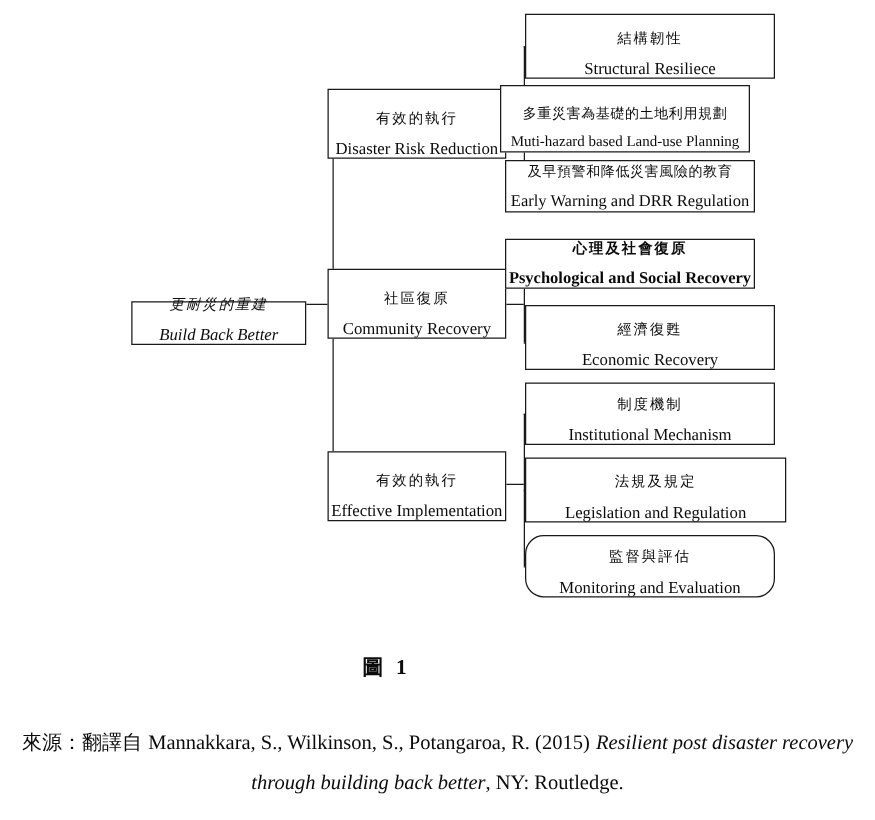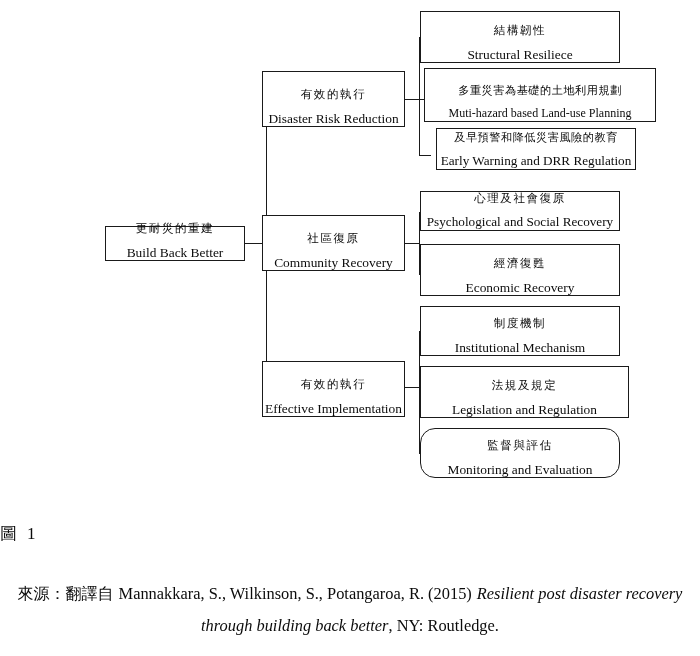--- a/index.html
+++ b/index.html
@@ -76,23 +76,24 @@
     position: absolute;
     left: 0;
     top: 500px;
     width: 700px;
     height: 156px;
   }
   #figure-label {
     position: absolute;
     top: 22px;
     width: 616px;
-    text-align: left;
+    text-align: center;
     font-size: 17px;
     letter-spacing: 1px;
+    font-weight: bold;
   }
   #figure-label .fig-cn {
     font-family: "DejaVu Serif", "Liberation Serif", serif;
   }
   #source-line {
     position: absolute;
     top: 78px;
     left: 0;
     width: 700px;
     text-align: center;
@@ -107,21 +108,21 @@
   }
   #source-line .italic {
     font-style: italic;
   }
 </style>
 </head>
 <body>
 
 <div id="diagram-canvas">
 
-  <div class="node" id="node-root" style="left:105px; top:226px; width:140px; height:35px;">
+  <div class="node" id="node-root" style="left:105px; top:241px; width:140px; height:35px;font-style:italic;">
     <span class="cn">更耐災的重建</span>
     <span class="en">Build Back Better</span>
   </div>
 
   <div class="hline" style="left:245px; top:243px; width:21px;"></div>
 
   <div class="vline" style="left:266px; top:99px; height:288px;"></div>
 
   <div class="hline" style="left:266px; top:99px; width:15px;"></div>
 
@@ -138,41 +139,41 @@
   <div class="vline" style="left:419px; top:37px; height:118px;"></div>
   <div class="hline" style="left:419px; top:37px; width:12px;"></div>
   <div class="hline" style="left:419px; top:99px; width:12px;"></div>
   <div class="hline" style="left:419px; top:155px; width:12px;"></div>
 
   <div class="node" style="left:420px; top:11px; width:200px; height:52px;">
     <span class="cn">結構韌性</span>
     <span class="en">Structural Resiliece</span>
   </div>
 
-  <div class="node two-line-en" style="left:424px; top:68px; width:232px; height:54px; padding:0 2px;">
+  <div class="node two-line-en" style="left:400px; top:68px; width:200px; height:54px; padding:0 2px;">
     <span class="cn" style="letter-spacing:0.5px; font-size:11.2px;">多重災害為基礎的土地利用規劃</span>
     <span class="en" style="font-size:12px;">Muti-hazard based Land-use Planning</span>
   </div>
 
-  <div class="node" style="left:436px; top:128px; width:200px; height:42px;">
+  <div class="node" style="left:404px; top:128px; width:200px; height:42px;">
     <span class="cn" style="letter-spacing:0.5px; font-size:11.2px;">及早預警和降低災害風險的教育</span>
     <span class="en" style="font-size:13.2px;">Early Warning and DRR Regulation</span>
   </div>
 
   <div class="node" id="node-branch-2" style="left:262px; top:215px; width:143px; height:56px;">
     <span class="cn">社區復原</span>
     <span class="en">Community Recovery</span>
   </div>
 
   <div class="hline" style="left:405px; top:243px; width:14px;"></div>
   <div class="vline" style="left:419px; top:212px; height:62px;"></div>
   <div class="hline" style="left:419px; top:212px; width:12px;"></div>
   <div class="hline" style="left:419px; top:274px; width:12px;"></div>
 
-  <div class="node" style="left:420px; top:191px; width:200px; height:40px;">
+  <div class="node" style="left:404px; top:191px; width:200px; height:40px;font-weight:bold;">
     <span class="cn">心理及社會復原</span>
     <span class="en" style="font-size:13.2px;">Psychological and Social Recovery</span>
   </div>
 
   <div class="node" style="left:420px; top:244px; width:200px; height:52px;">
     <span class="cn">經濟復甦</span>
     <span class="en">Economic Recovery</span>
   </div>
 
   <div class="node" id="node-branch-3" style="left:262px; top:361px; width:143px; height:56px;">

